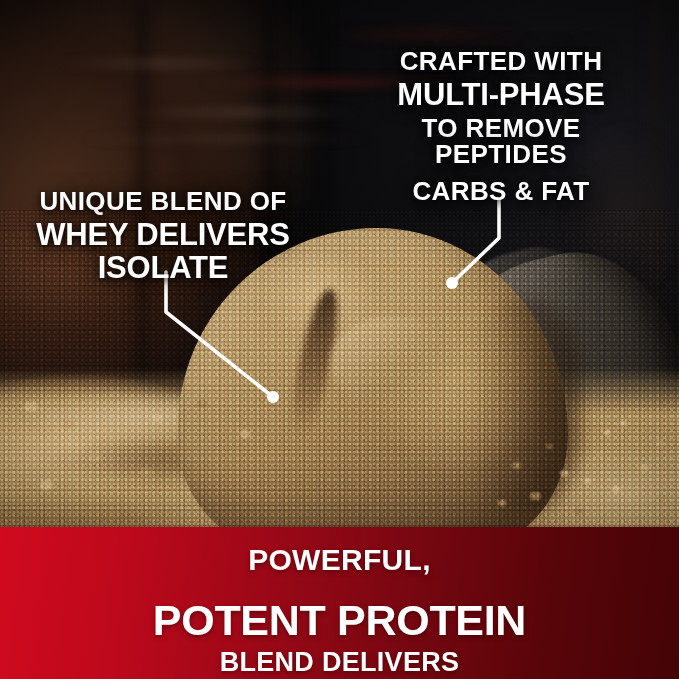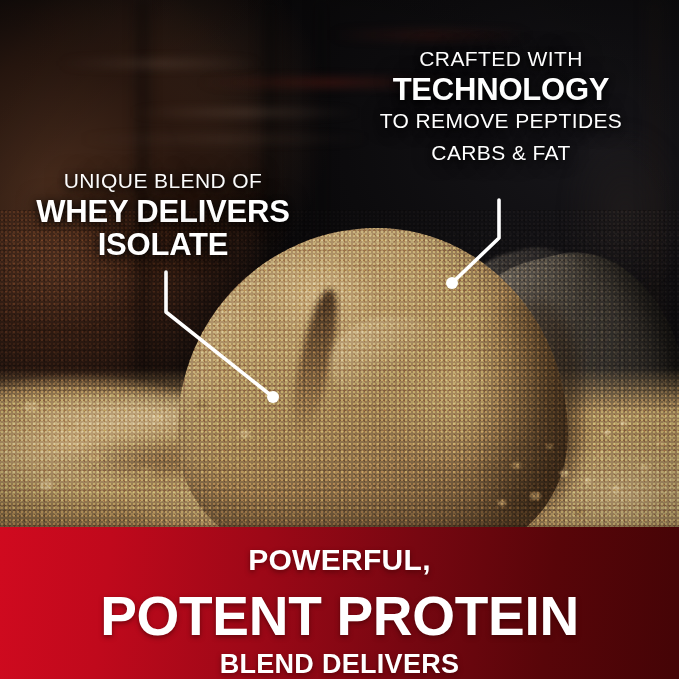--- a/index.html
+++ b/index.html
@@ -141,45 +141,45 @@
   }
   .vignette{
     position:absolute;inset:0;
     background:radial-gradient(ellipse 120% 95% at 50% 44%, rgba(0,0,0,0) 40%, rgba(0,0,0,.55) 100%);
   }
 
   
   .callout{position:absolute;text-align:center;color:#fff;
     text-shadow:0 2px 7px rgba(0,0,0,.92),0 0 20px rgba(0,0,0,.8);
     letter-spacing:.2px;line-height:1;}
-  .c-small{font-size:21px;font-weight:normal;letter-spacing:.4px;}
+  .c-small{font-size:26px;font-weight:bold;letter-spacing:.4px;}
   .c-big{font-size:31px;font-weight:bold;letter-spacing:-.2px;}
 
-  #callout-left{left:18px;top:170px;width:290px;}
+  #callout-left{left:18px;top:188px;width:290px;}
   #callout-left .c-big{font-size:31px;}
   #callout-left .l1{margin-bottom:5px;}
   #callout-left .l2,#callout-left .l3,#callout-left .l4{margin-bottom:2px;}
 
   #callout-right{left:372px;top:48px;width:258px;}
   #callout-right .l1{margin-bottom:5px;}
   #callout-right .l2,#callout-right .l3,#callout-right .l4{margin-bottom:2px;}
   #callout-right .l5{margin-top:5px;}
   #callout-right .l6{margin-top:11px;}
 
   
   #leaders{position:absolute;left:0;top:0;width:679px;height:679px;}
 
   
   #banner{
     position:absolute;left:0;top:527px;width:679px;height:167px;
     background:linear-gradient(97deg,#d00a1f 0%,#c0091c 16%,#9d0817 38%,#770711 60%,#580509 80%,#440406 100%);
     text-align:center;color:#fff;
   }
   #banner .b1{margin-top:18px;font-size:30px;font-weight:bold;letter-spacing:.3px;line-height:1;}
-  #banner .b2{margin-top:14px;font-size:55px;font-weight:bold;letter-spacing:-.3px;line-height:1;}
+  #banner .b2{margin-top:24px;font-size:43px;font-weight:bold;letter-spacing:-.3px;line-height:1;}
   #banner .b3{margin-top:7px;font-size:27px;font-weight:bold;letter-spacing:.3px;line-height:1;}
   #banner .b1,#banner .b2,#banner .b3{text-shadow:0 2px 5px rgba(50,0,0,.55);}
 </style>
 </head>
 <body>
 
 <div id="stage">
 
   <div class="photo">
     <div class="bg-base"></div>
@@ -249,21 +249,21 @@
     </svg>
 
   <div class="callout" id="callout-left">
     <div class="c-small l1">UNIQUE BLEND OF</div>
     <div class="c-big l2">WHEY DELIVERS</div>
     <div class="c-big l3">ISOLATE</div>
   </div>
 
   <div class="callout" id="callout-right">
     <div class="c-small l1">CRAFTED WITH</div>
-    <div class="c-big l4">TECHNOLOGY</div>
+    <div class="c-big l2">MULTI-PHASE</div>
     <div class="c-small l5">TO REMOVE PEPTIDES</div>
     <div class="c-small l6">CARBS &amp; FAT</div>
   </div>
 
   <div id="banner">
     <div class="b1">POWERFUL,</div>
     <div class="b2">POTENT PROTEIN</div>
     <div class="b3">BLEND DELIVERS</div>
   </div>
 

